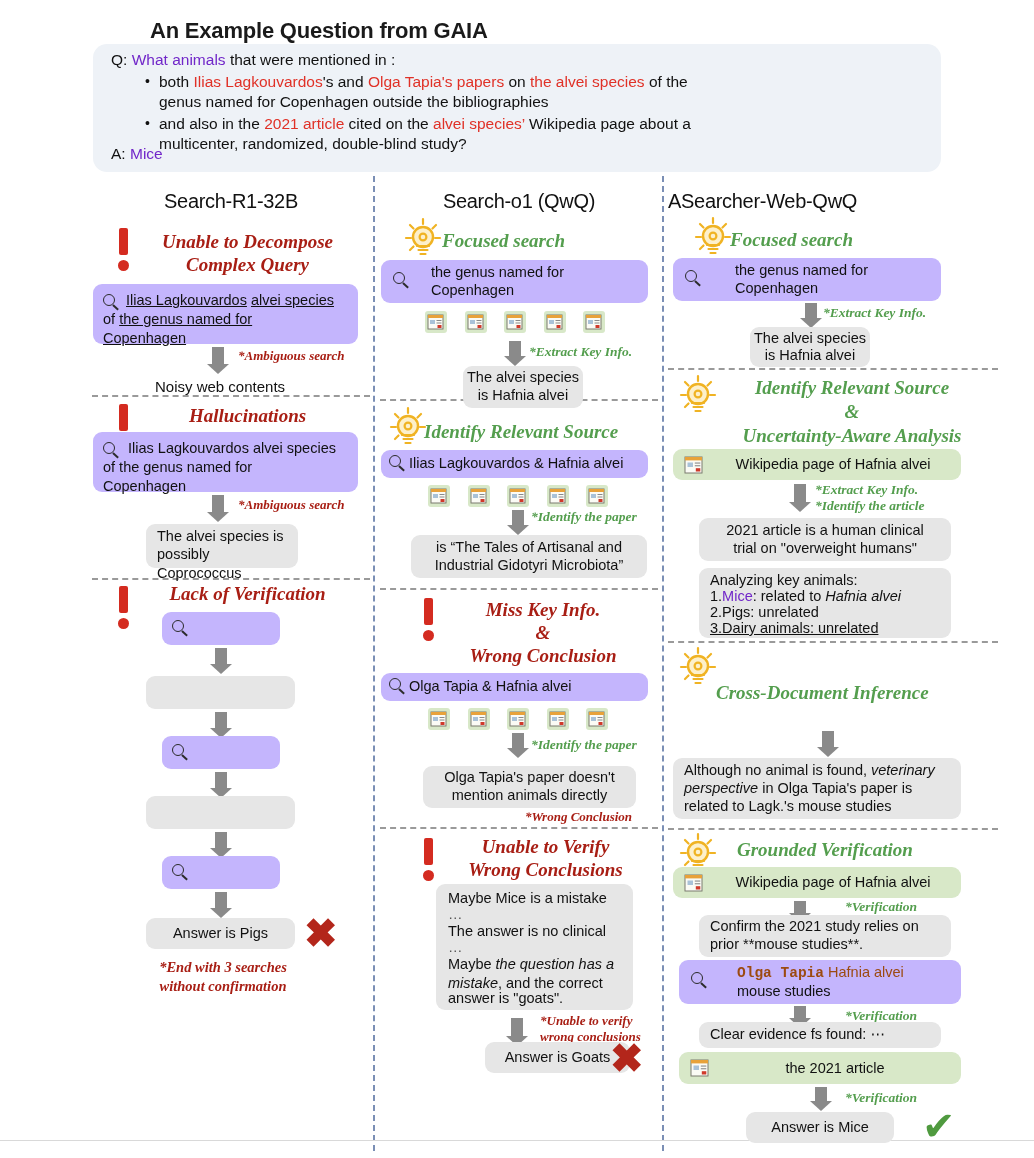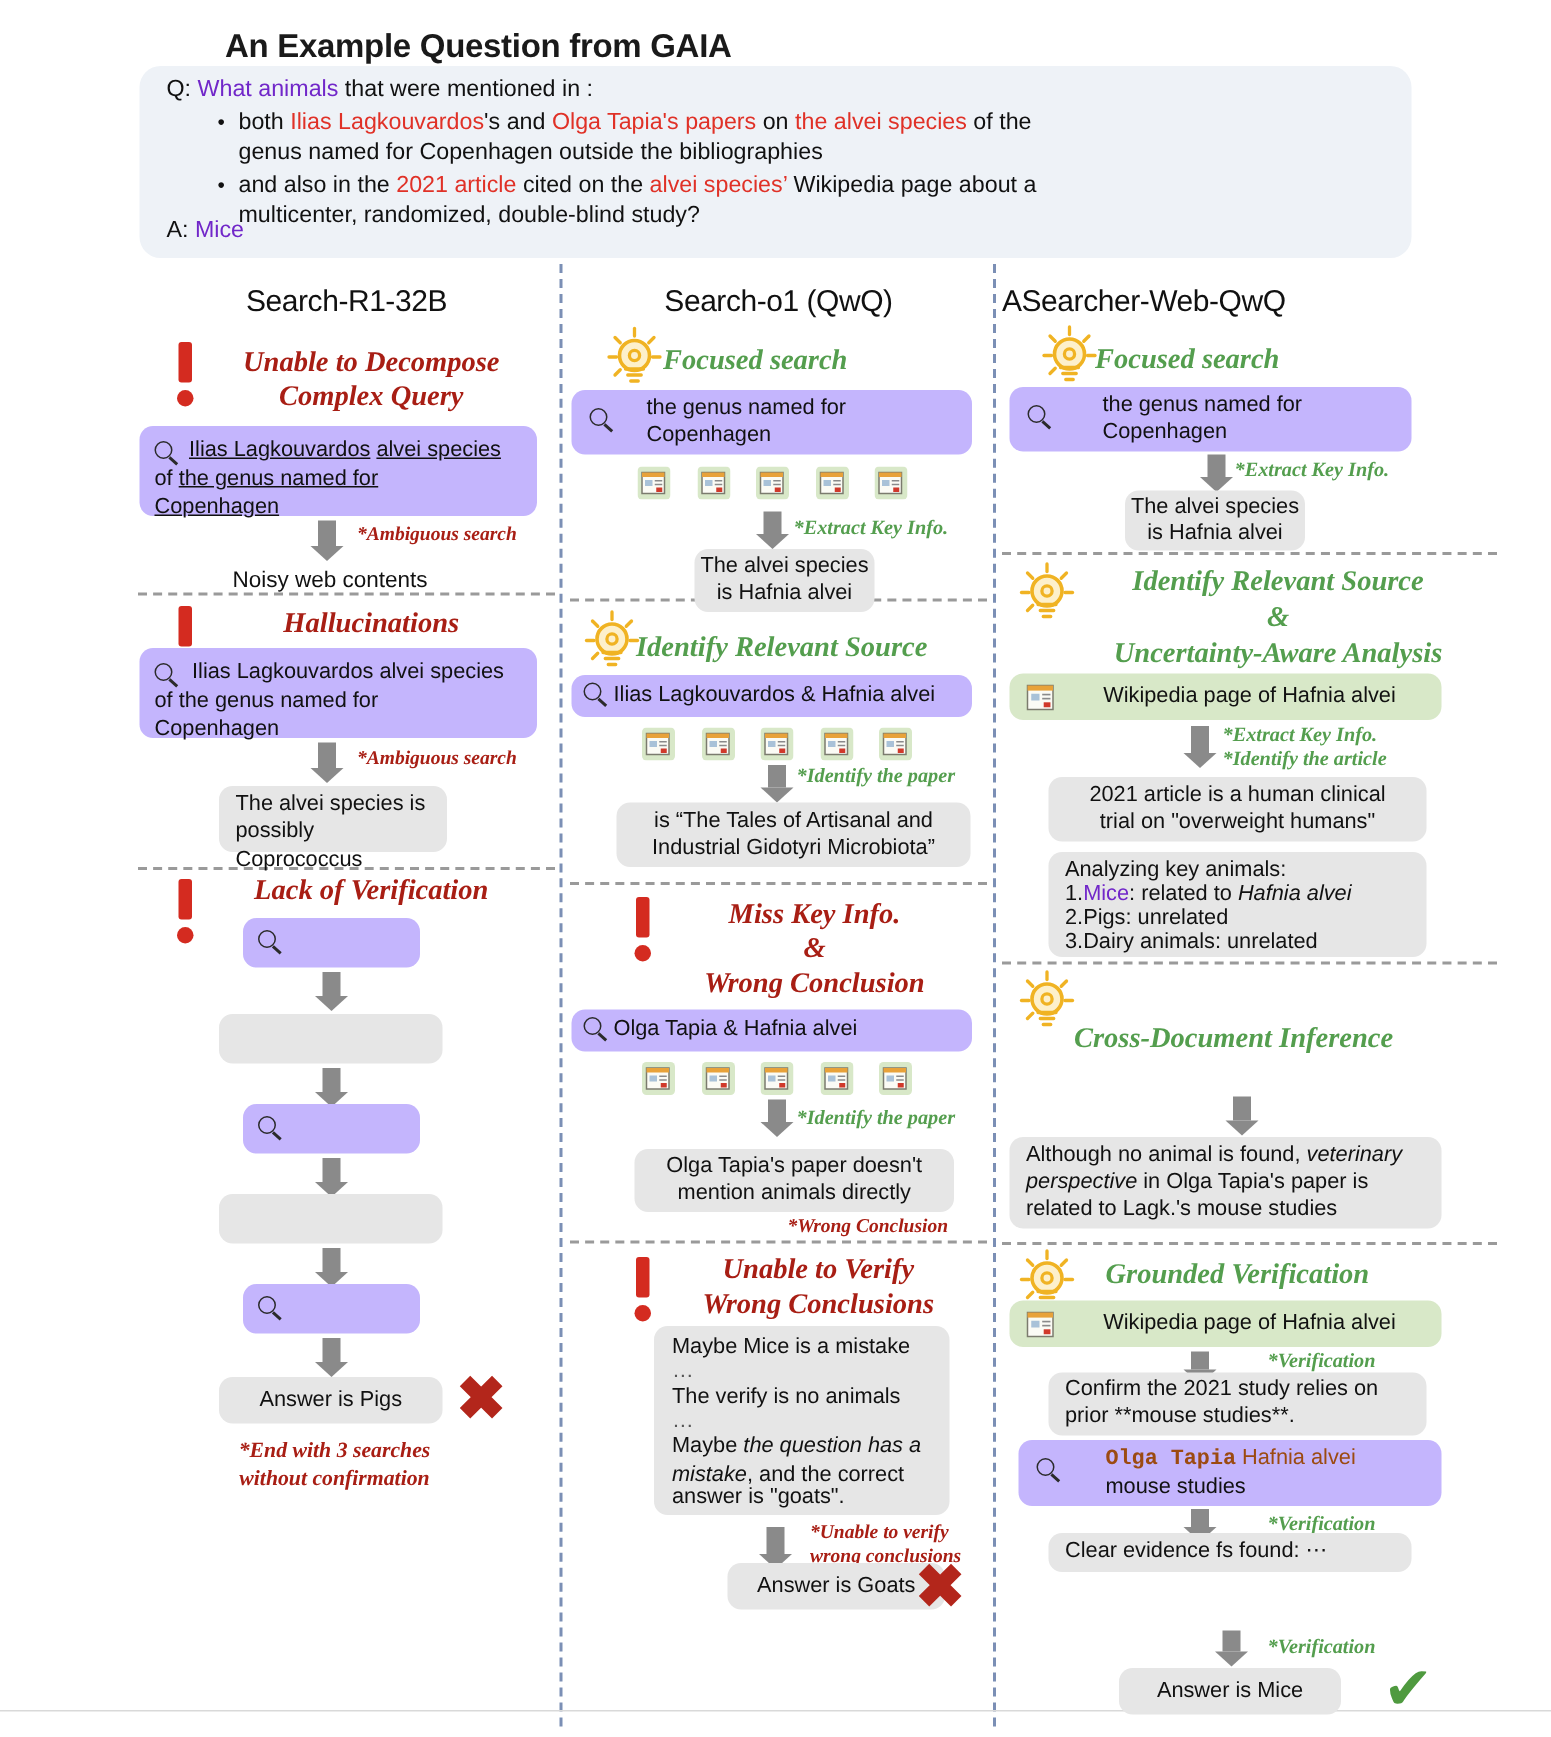--- a/index.html
+++ b/index.html
@@ -499,21 +499,21 @@
   <div class="excl" style="left:423px;top:838px;">
     <div class="bar"></div>
       <div class="dot"></div>
   </div>
   <div class="err-title" style="left:433px;top:835px;width:225px;white-space:pre-line;">Unable to Verify
 Wrong Conclusions</div>
 
   <div class="box gray-box" style="left:436px;top:884px;width:197px;height:126px;">
     <div class="box-txt" style="left:12px;top:5px;">Maybe Mice is a mistake</div>
     <div class="box-txt" style="left:12px;top:21px;color:#555;">…</div>
-    <div class="box-txt" style="left:12px;top:38px;">The verify is no animals</div>
+    <div class="box-txt" style="left:12px;top:38px;">The answer is no clinical</div>
     <div class="box-txt" style="left:12px;top:54px;color:#555;">…</div>
     <div class="box-txt" style="left:12px;top:71px;width:180px;">
       <span>Maybe </span><span class="it">the question has a mistake</span><span>, and the correct</span>
     </div>
     <div class="box-txt" style="left:12px;top:105px;">answer is "goats".</div>
   </div>
 
   <div class="arrow" style="left:506px;top:1018px;height:28px;">
     <div class="shaft" style="height:18px;"></div>
       <div class="head" style="top:18px;"></div>
@@ -600,21 +600,21 @@
     <div class="box-txt" style="left:0;top:3px;width:252px;text-align:center;">2021 article is a human clinical</div>
     <div class="box-txt" style="left:0;top:21px;width:252px;text-align:center;">trial on "overweight humans"</div>
   </div>
 
   <div class="box gray-box" style="left:699px;top:568px;width:252px;height:70px;">
     <div class="box-txt" style="left:11px;top:3px;">Analyzing key animals:</div>
     <div class="box-txt" style="left:11px;top:19px;">
       <span>1.</span><span class="purple">Mice</span><span>: related to </span><span class="it">Hafnia alvei</span>
     </div>
     <div class="box-txt" style="left:11px;top:35px;">2.Pigs: unrelated</div>
-    <div class="box-txt" style="left:11px;top:51px;">3.Dairy animals: unrelated</div>
+    <div class="box-txt" style="left:11px;top:51px;text-decoration:underline;">3.Dairy animals: unrelated</div>
   </div>
 
   <svg class="bulb" style="left:678px;top:646px;" viewBox="0 0 40 42">
     <g stroke="#f0b323" stroke-width="2.2" stroke-linecap="round" fill="none">
       <line x1="20" y1="2" x2="20" y2="7"></line>
       <line x1="7" y1="8" x2="10.5" y2="11.5"></line>
         <line x1="33" y1="8" x2="29.5" y2="11.5"></line>
       <line x1="3" y1="21" x2="8" y2="21"></line>
         <line x1="37" y1="21" x2="32" y2="21"></line>
       <line x1="7" y1="33" x2="10.5" y2="29.5"></line>
@@ -691,20 +691,31 @@
   <div class="arrow" style="left:789px;top:1006px;height:22px;">
     <div class="shaft" style="height:12px;"></div>
       <div class="head" style="top:12px;"></div>
   </div>
   <div class="note-green" style="left:845px;top:1008px;">*Verification</div>
 
   <div class="box gray-box" style="left:699px;top:1022px;width:242px;height:26px;">
     <div class="box-txt" style="left:11px;top:3px;">Clear evidence fs found: ⋯</div>
   </div>
 
+  <div class="box green-box" style="left:679px;top:1052px;width:282px;height:32px;">
+    <svg class="doc" style="left:9px;top:5px;width:24px;height:22px;" viewBox="0 0 22 22">
+        <rect x="2" y="3" width="17" height="16" fill="#fbfbf5" stroke="#7b7b6e" stroke-width="1"></rect>
+        <rect x="2" y="3" width="17" height="3.4" fill="#e8a23a"></rect>
+        <rect x="4.5" y="8.5" width="5.5" height="4.5" fill="#a9c2d8"></rect>
+        <rect x="11.8" y="8.5" width="5.5" height="1.1" fill="#8a8a8a"></rect>
+        <rect x="11.8" y="11.2" width="5.5" height="1.1" fill="#8a8a8a"></rect>
+        <rect x="12.8" y="14.2" width="4.5" height="3.3" fill="#d0392b"></rect>
+      </svg>
+    <div class="box-txt" style="left:40px;top:7px;width:232px;text-align:center;">the 2021 article</div>
+  </div>
 
   <div class="arrow" style="left:810px;top:1087px;height:24px;">
     <div class="shaft" style="height:14px;"></div>
       <div class="head" style="top:14px;"></div>
   </div>
   <div class="note-green" style="left:845px;top:1090px;">*Verification</div>
 
   <div class="box gray-box" style="left:746px;top:1112px;width:148px;height:31px;">
     <div class="box-txt" style="left:0;top:6px;width:148px;text-align:center;">Answer is Mice</div>
   </div>

